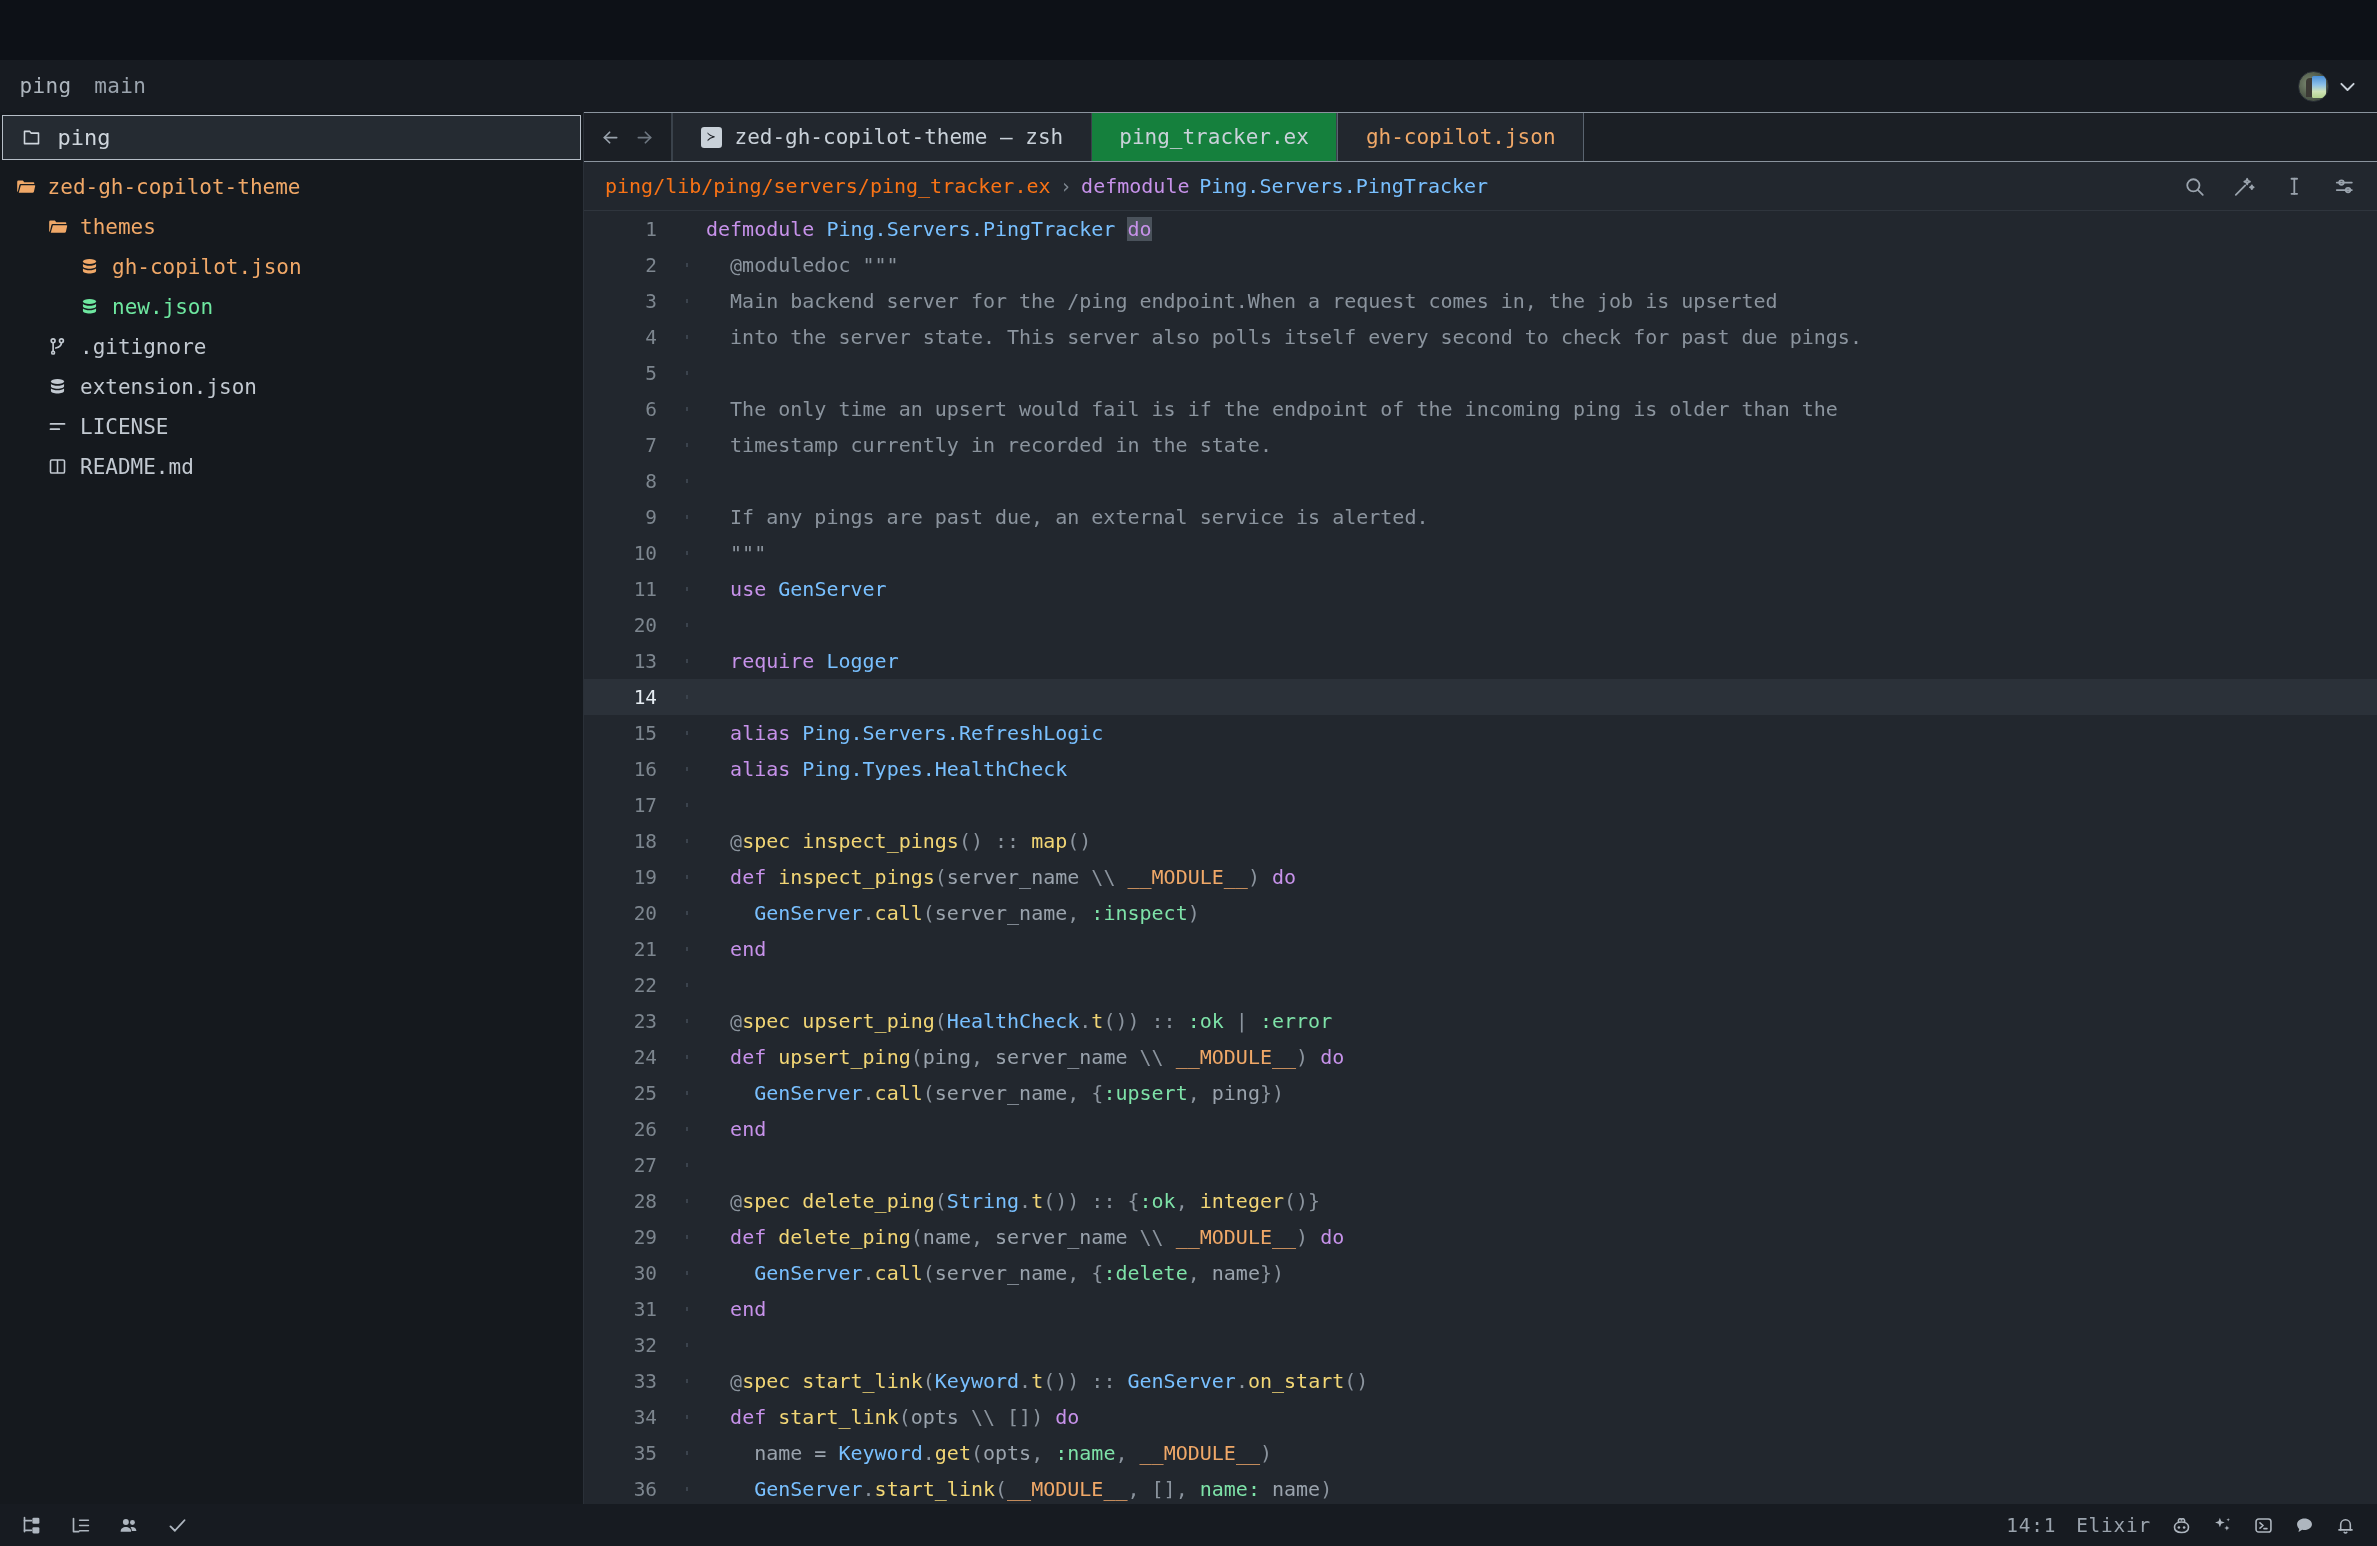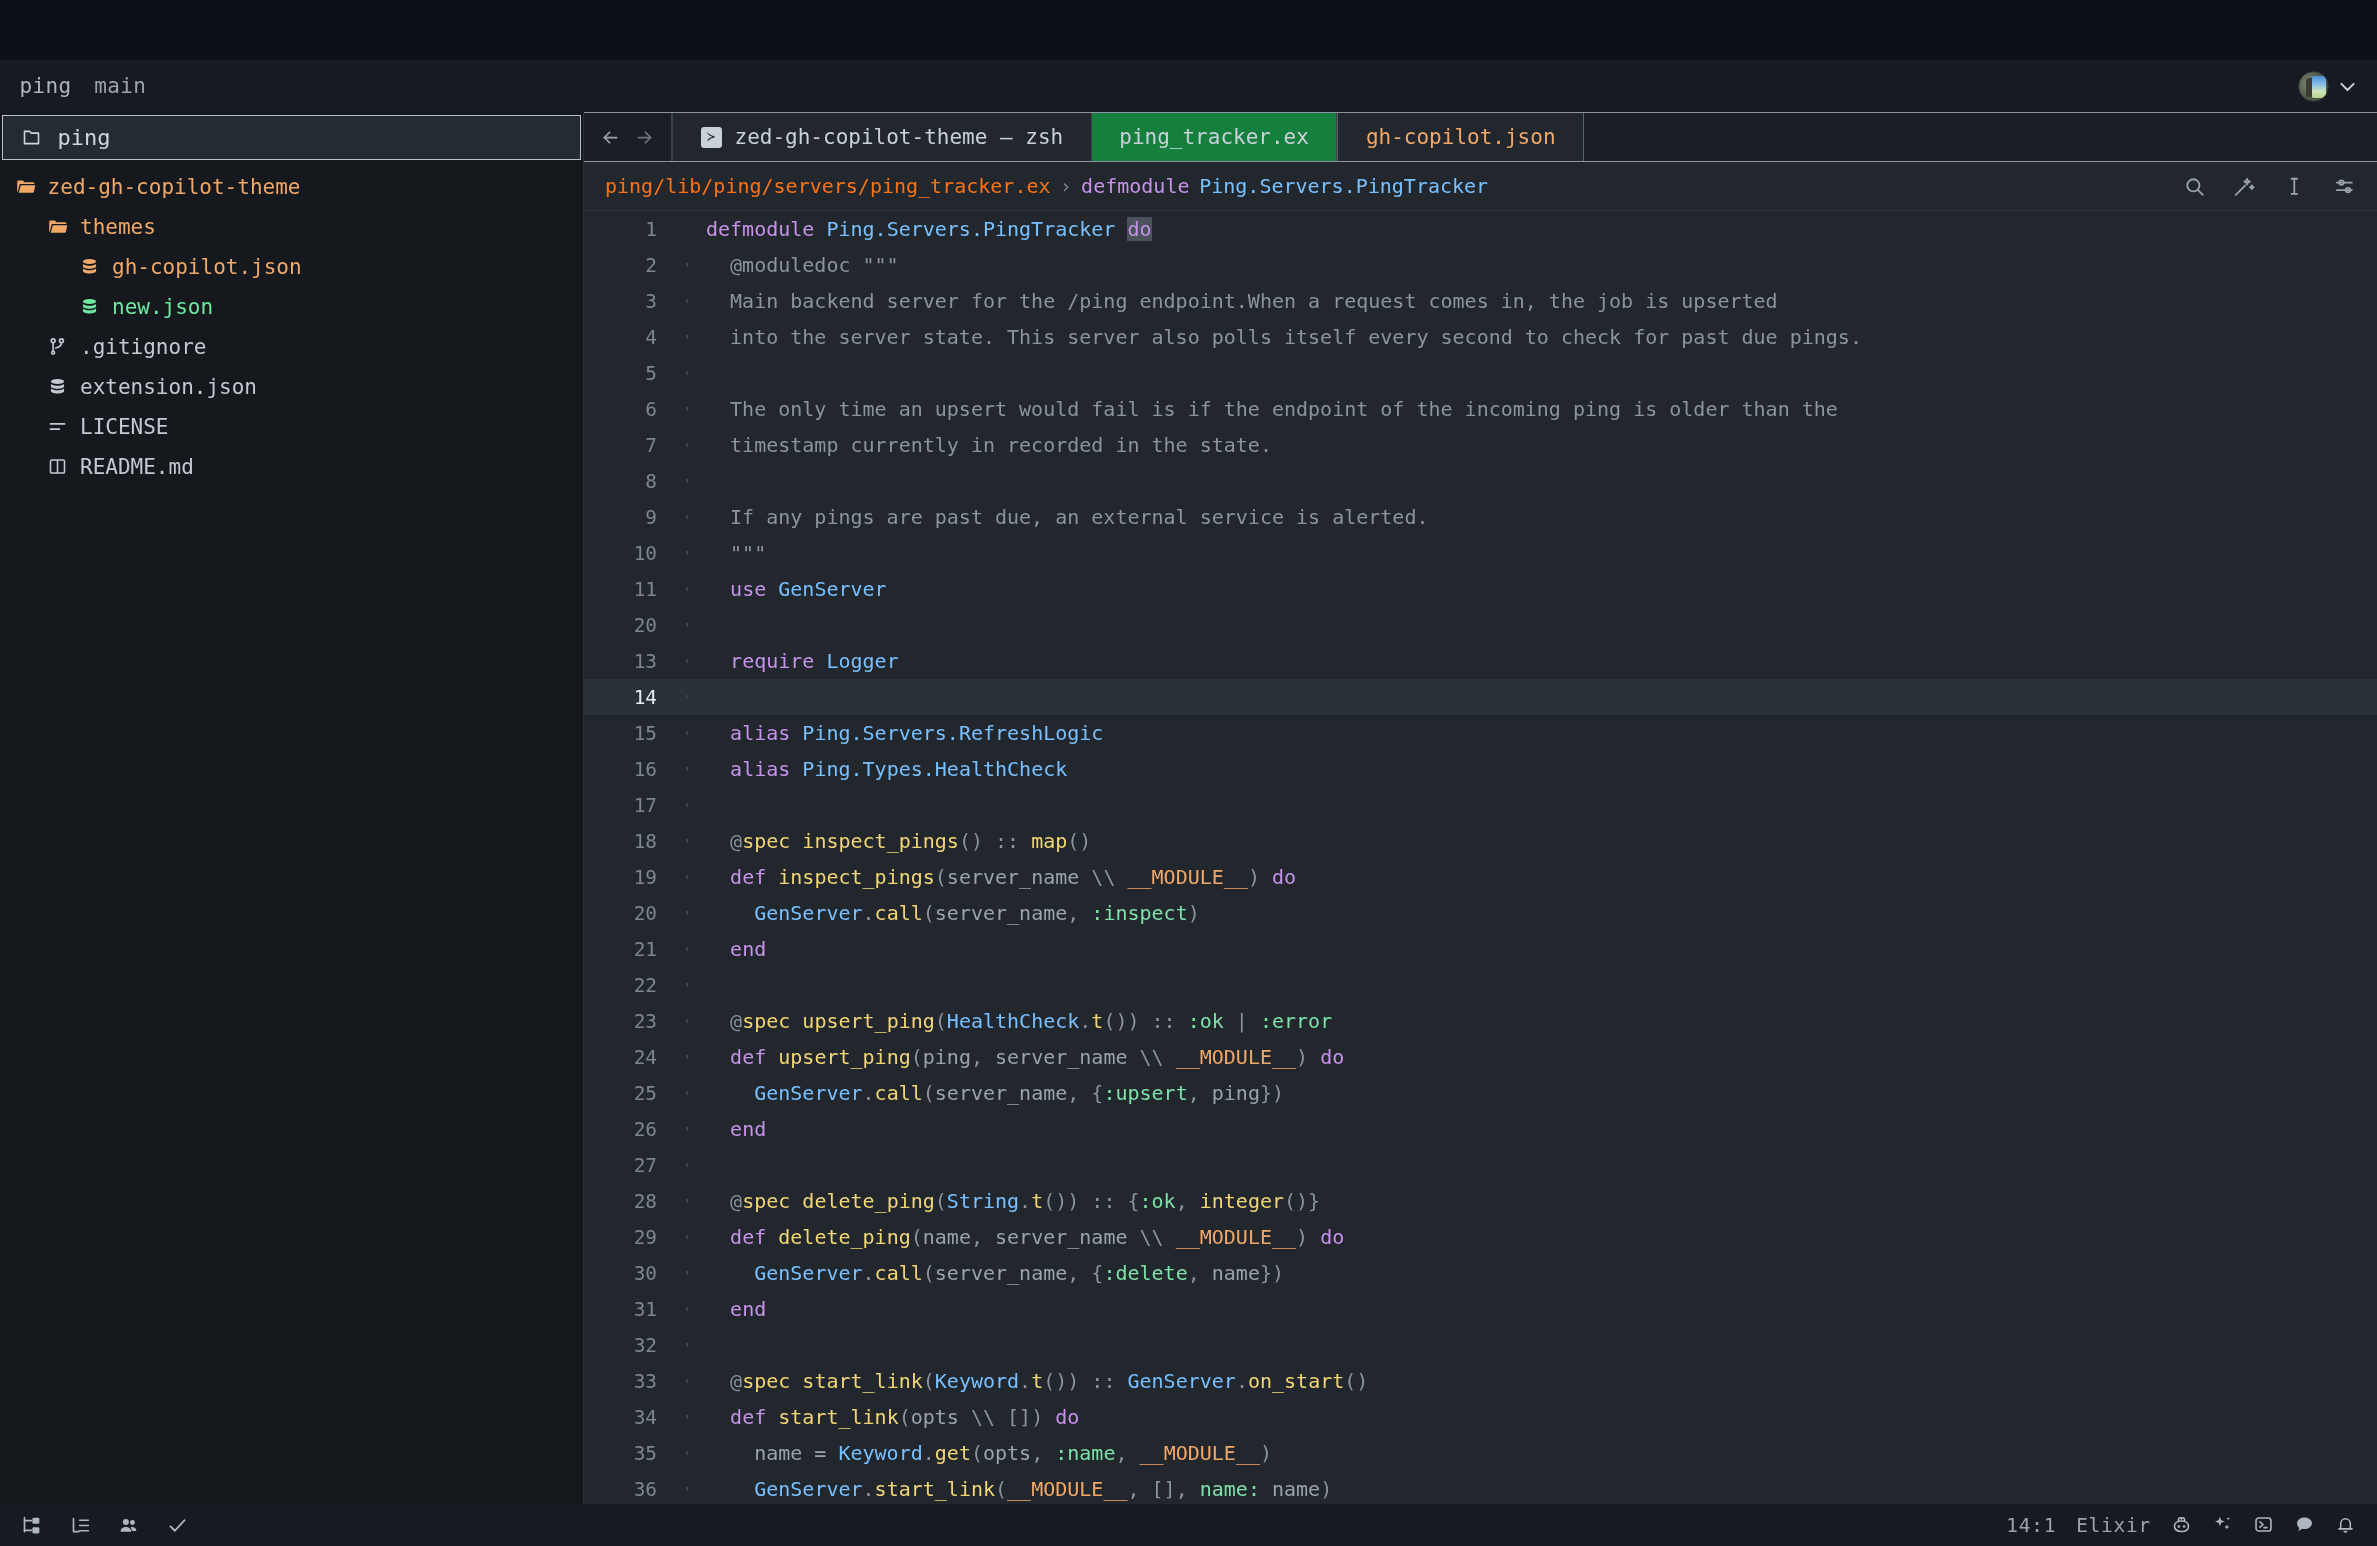--- a/index.html
+++ b/index.html
@@ -147,21 +147,21 @@
   .t-doc   { color: #8b949e; }
   .t-attr  { color: #8b949e; }
   .sel-do  { background: #4a525b; color:#c792ea; }
 
   
   .statusbar {
     height: 42px; flex: none; background: #171b21;
     display: flex; align-items: center; padding: 0 21px; gap: 27.5px;
   }
   .statusbar svg { width: 21px; height: 21px; display: block; }
-  .sb-right { margin-left: auto; display: flex; gap: 20px; }
+  .sb-right { margin-left: auto; display: flex; align-items: center; gap: 20px; }
   .sb-text { color: #9aa3ad; font-size: 19.4px; font-family: "DejaVu Sans Mono", monospace; letter-spacing: 0.8px; }
 </style>
 </head>
 <body>
 
 <div class="titlebar"></div>
 
 <div class="topbar">
   <div class="topbar-left">
     <span class="topbar-proj">ping</span>

